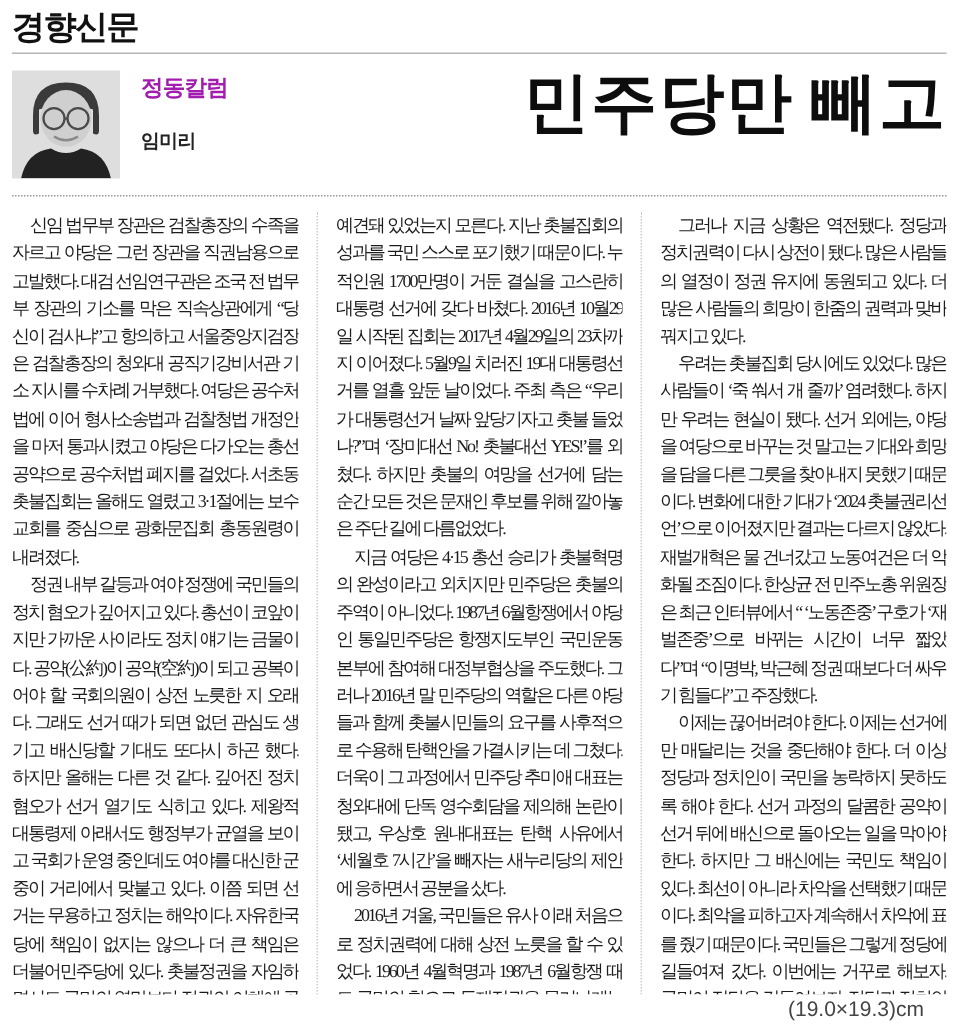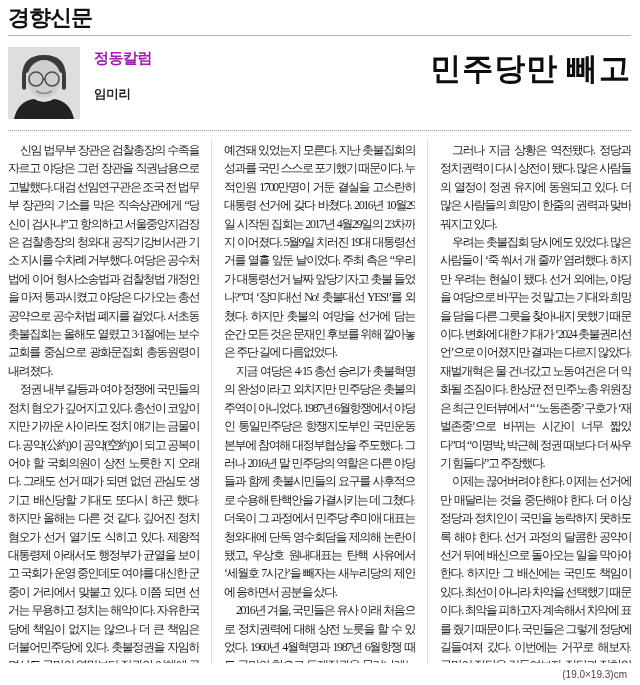--- a/index.html
+++ b/index.html
@@ -44,43 +44,43 @@
     font-family:"Liberation Sans","DejaVu Sans",sans-serif;
     font-weight:bold;font-size:12.5px;color:#222;
     margin-top:18px;letter-spacing:-0.3px;
   }
   .author-title{
     font-family:"Liberation Sans","DejaVu Sans",sans-serif;
     font-size:10.5px;color:#333;margin-top:4px;letter-spacing:-0.5px;
   }
   .headline{
     font-family:"Liberation Serif","DejaVu Serif",serif;
-    font-weight:bold;font-size:31px;color:#0d0d0d;
+    font-weight:bold;font-size:44px;color:#0d0d0d;
     letter-spacing:1px;line-height:40px;white-space:nowrap;
     padding-top:2px;
   }
   .dottedrule{border:0;border-top:1px dotted #9a9a9a;margin:7px 0 0 0;}
   
   .body{
     display:flex;margin-top:10px;height:522px;overflow:hidden;
   }
   .col{flex:1;overflow:hidden;}
   .col + .col{border-left:1px dotted #cccccc;padding-left:12px;margin-left:12px;}
   .col p{
     margin:0;
     font-size:12px;line-height:18.4px;letter-spacing:-1.4px;
     text-align:justify;word-break:break-all;
     color:#1c1c1c;
   }
   .col p.ind{text-indent:12px;}
   
   .size-caption{
-    position:absolute;right:13px;bottom:5px;
+    position:absolute;right:24px;bottom:5px;
     font-family:"Liberation Sans","DejaVu Sans",sans-serif;
-    font-size:10px;color:#444;letter-spacing:0;margin-top:36px;
+    font-size:14px;color:#444;letter-spacing:0;margin-top:36px;
   }
 </style>
 </head>
 <body>
 
 <div class="page">
 
   <div class="top">
     <div class="masthead">경향신문</div>
   </div>

